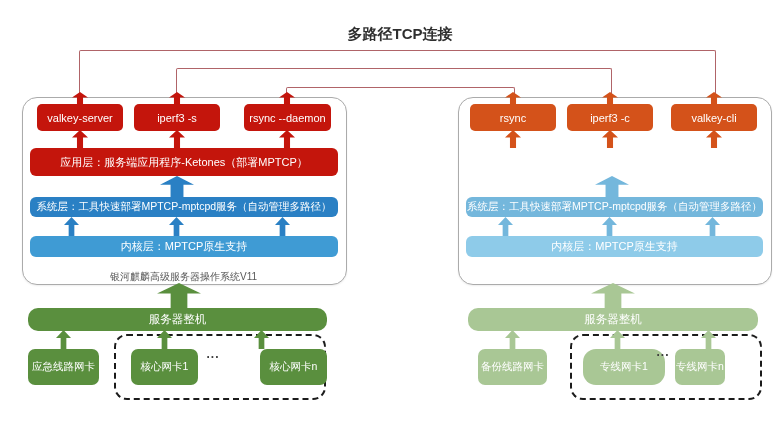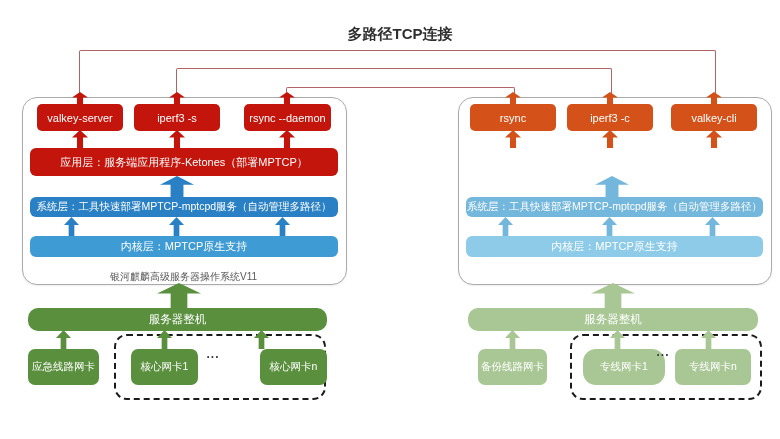--- a/index.html
+++ b/index.html
@@ -101,18 +101,18 @@
   <div class="arrow fill-sgreen" style="left:254px;top:330px;width:15px;height:19px;"></div>
   <div class="arrow fill-cgreen" style="left:505px;top:330px;width:15px;height:19px;"></div>
   <div class="arrow fill-cgreen" style="left:610px;top:330px;width:15px;height:19px;"></div>
   <div class="arrow fill-cgreen" style="left:701px;top:330px;width:15px;height:19px;"></div>
 
   <div class="box nic fill-sgreen" style="left:28px;top:349px;width:71px;">应急线路网卡</div>
   <div class="box nic fill-sgreen" style="left:131px;top:349px;width:67px;">核心网卡1</div>
   <div class="box nic fill-sgreen" style="left:228px;top:349px;width:67px;margin-left:32px;">核心网卡n</div>
   <div class="box nic fill-cgreen" style="left:478px;top:349px;width:69px;">备份线路网卡</div>
   <div class="box nic fill-cgreen" style="left:583px;top:349px;width:82px;border-radius:13px;">专线网卡1</div>
-  <div class="box nic fill-cgreen" style="left:675px;top:349px;width:76px;">专线网卡n</div>
+  <div class="box nic fill-cgreen" style="left:675px;top:349px;width:50px;">专线网卡n</div>
 
   <div class="dots" style="left:200px;top:347px;width:26px;text-align:center;">...</div>
   <div class="dots" style="left:650px;top:345px;width:26px;text-align:center;">...</div>
 
 </div>
 
 </body></html>

